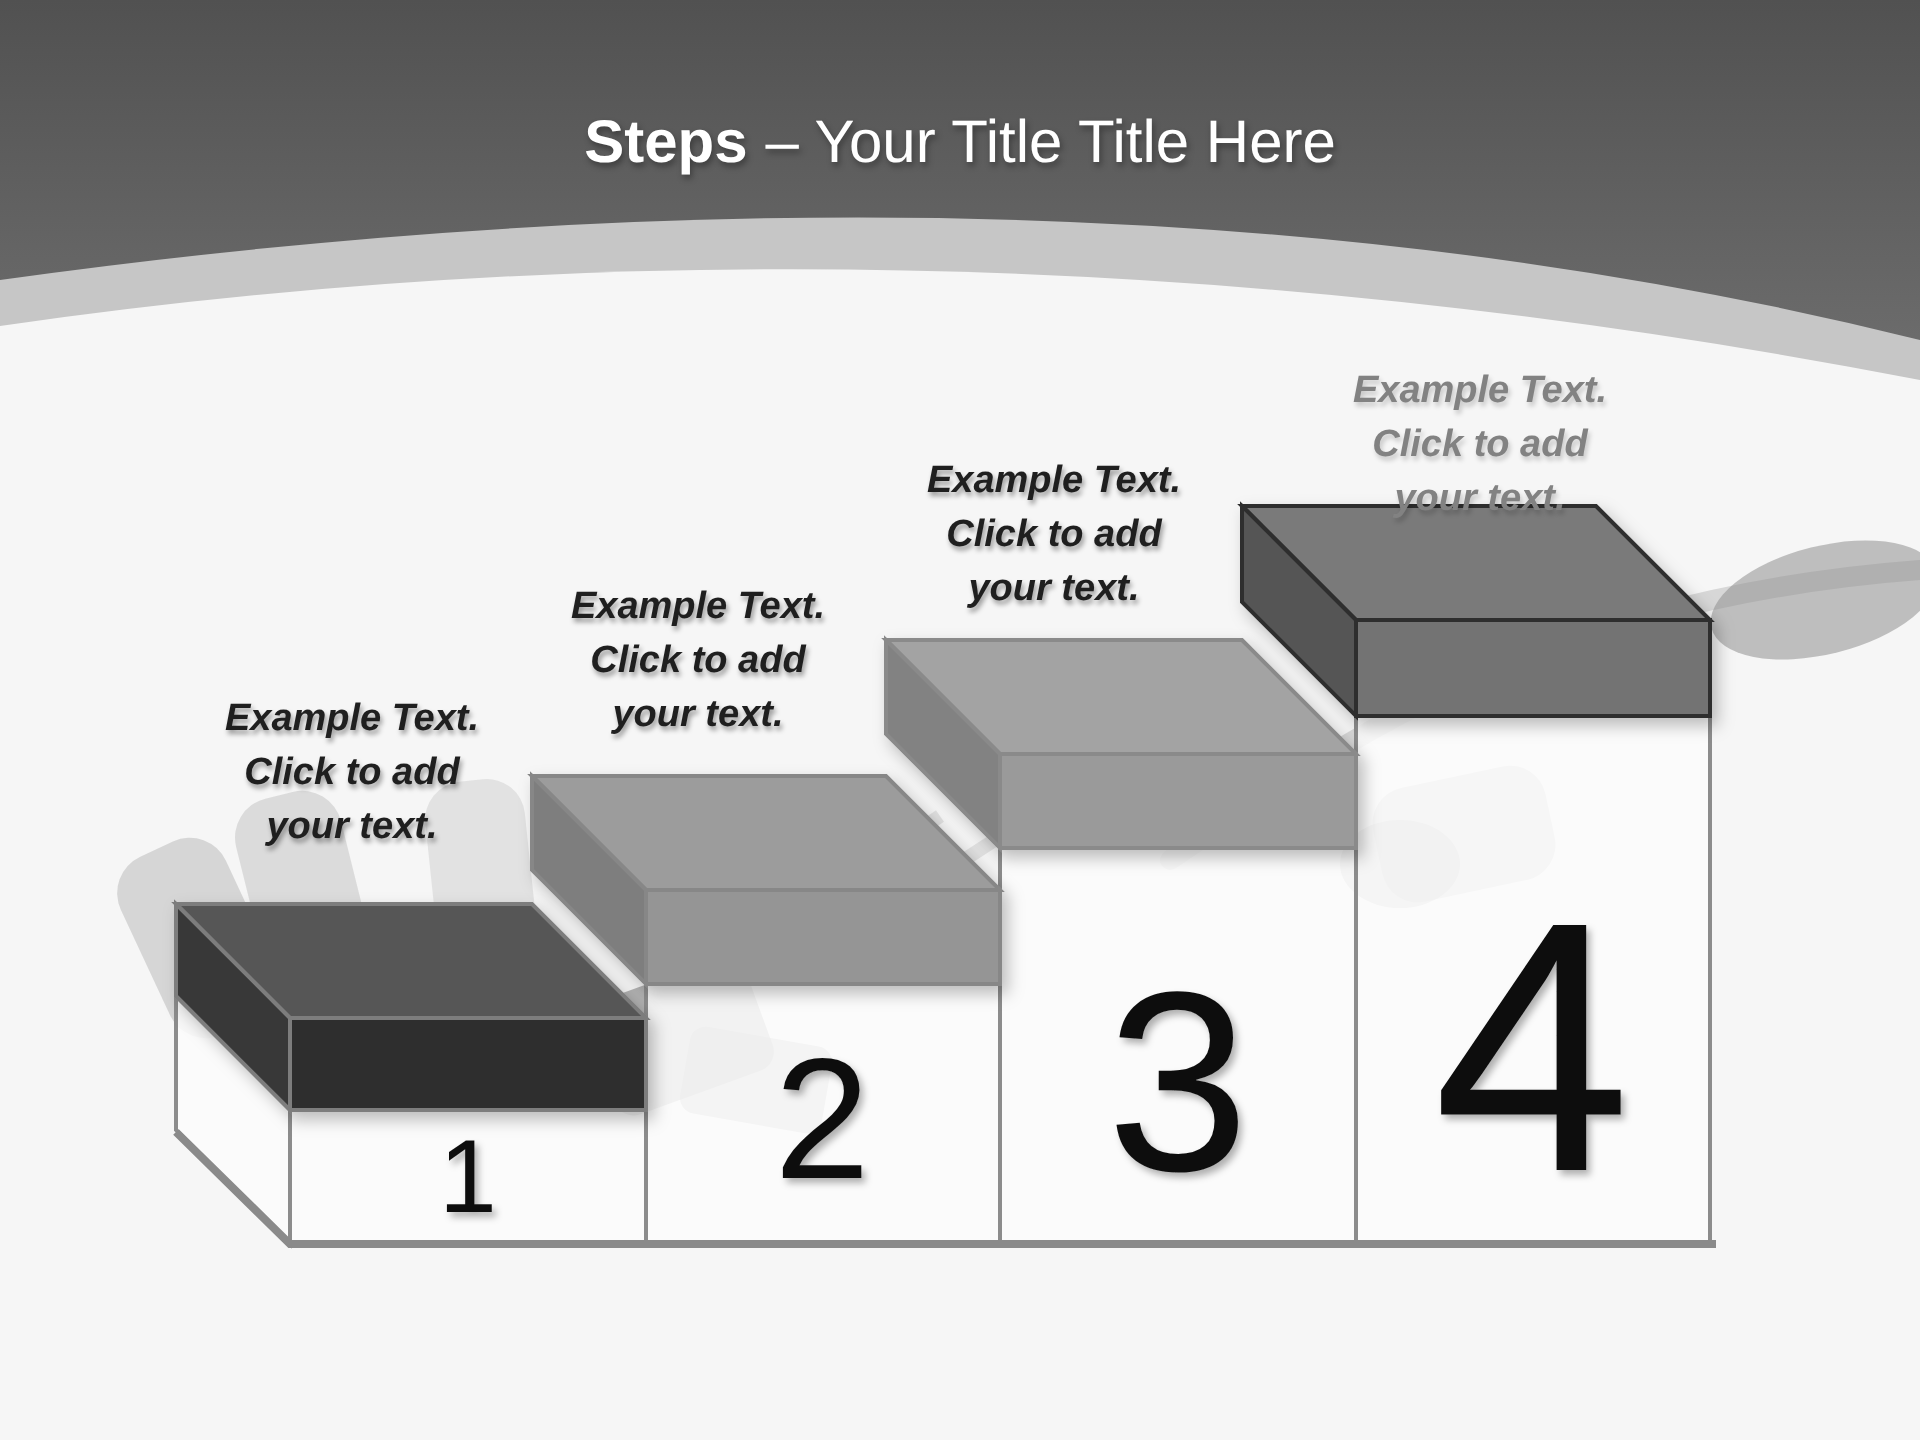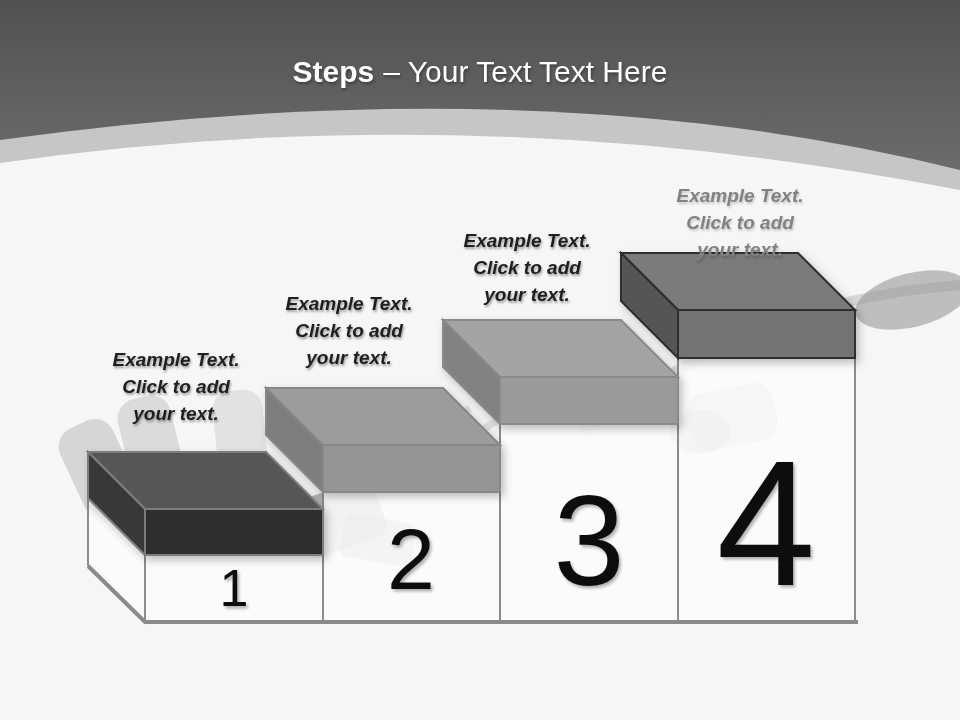--- a/index.html
+++ b/index.html
@@ -104,21 +104,21 @@
         <rect x="145" y="509" width="178" height="46" stroke-width="2" fill="#2e2e2e" stroke="#7d7d7d"></rect>
       </g>
       <text class="num" x="234" y="606" text-anchor="middle" font-size="52" filter="url(#numShadow)" fill="#111111">1</text>
     </g>
 
     <path d="M88,566 L145,622 L858,622" fill="none" stroke-width="4" stroke="#8a8a8a"></path>
   </svg>
 
   <div class="title" style="color: rgb(255, 255, 255);">
     <span class="emph">Steps</span>
-    <span>– Your Text Text Here</span>
+    <span>– Your Title Title Here</span>
   </div>
 
   <div class="caption c1" style="color: rgb(31, 31, 31);">
     <div>Example Text.</div>
     <div>Click  to add</div>
     <div>your text.</div>
   </div>
   <div class="caption c2" style="color: rgb(31, 31, 31);">
     <div>Example Text.</div>
     <div>Click  to add</div>

